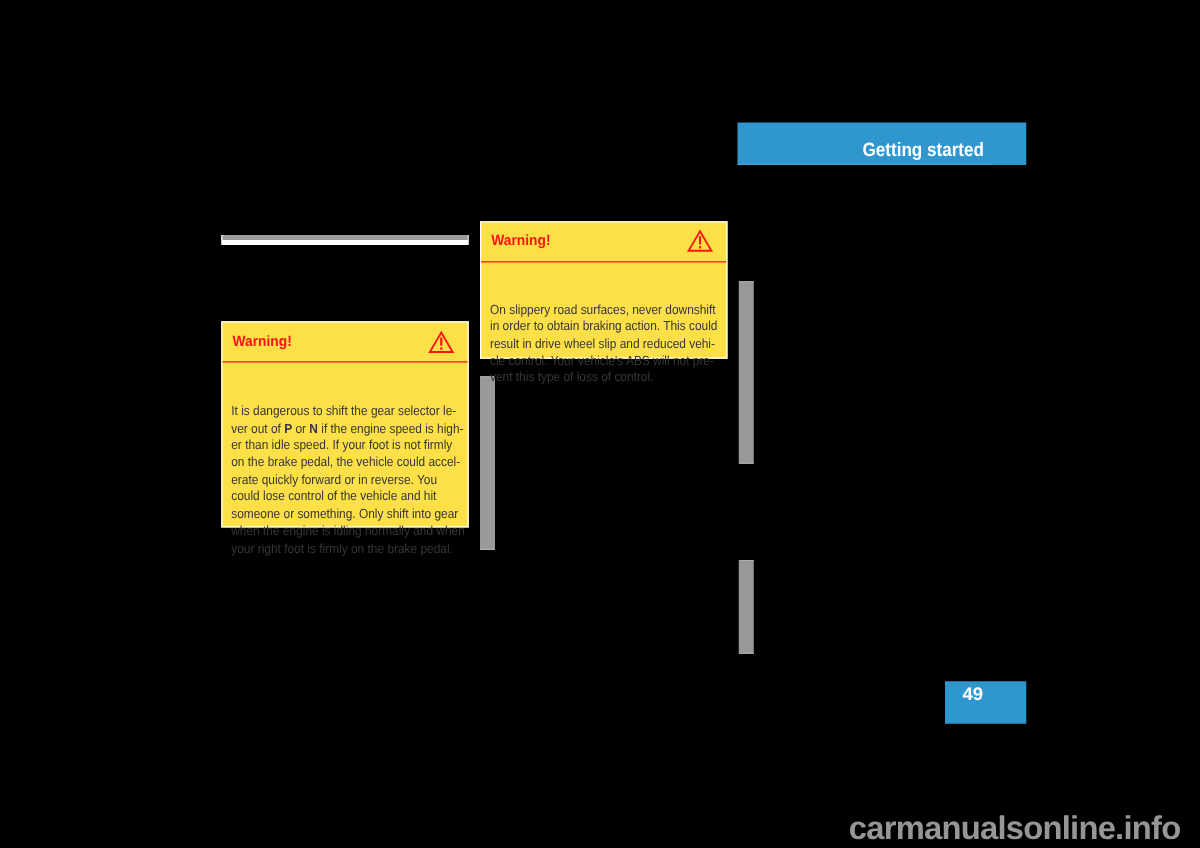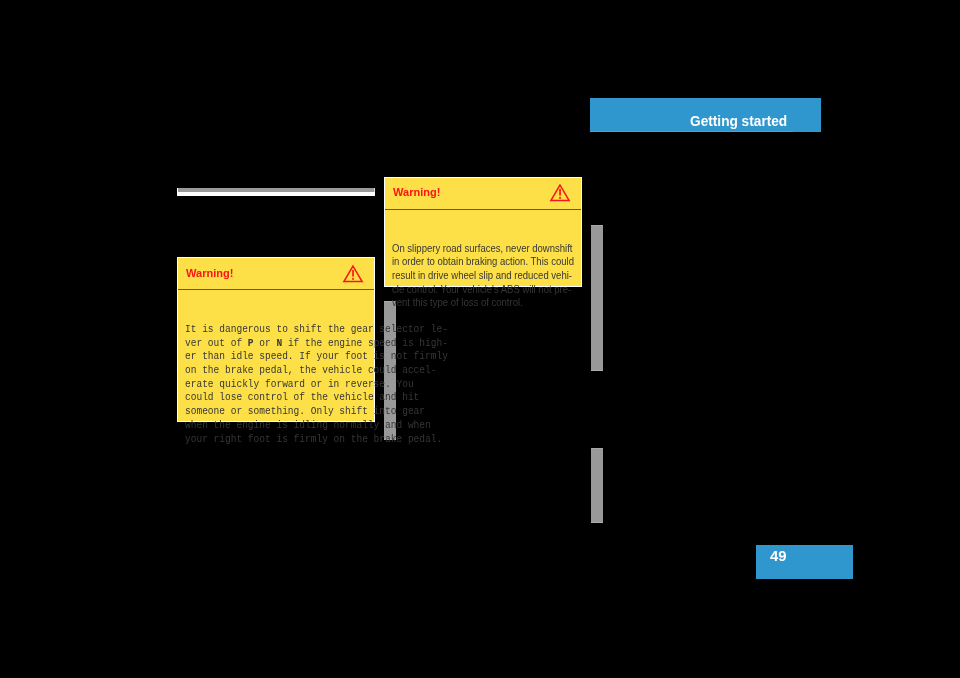--- a/index.html
+++ b/index.html
@@ -54,21 +54,20 @@
   }
 
   
   .page-number {
     position: absolute;
     left: 756px;
     top: 545px;
     width: 65px;
     height: 34px;
     background: #2f97cd;
-    padding-left: 32px;
   }
   .page-number .pn-text {
     position: absolute;
     left: 13.5px;
     top: 2.5px;
     font-size: 14.6px;
     font-weight: bold;
     color: #ffffff;
     transform: scaleX(1.02);
     transform-origin: left top;
@@ -197,21 +196,21 @@
       <div class="warning-title">Warning!</div>
       <span class="warning-icon">
         <svg viewBox="0 0 20 18" width="22" height="19.5" shape-rendering="geometricPrecision">
           <path d="M10 1.9 L18.45 16.25 L1.55 16.25 Z" fill="none" stroke="#fb1414" stroke-width="1.35" stroke-linejoin="miter" stroke-miterlimit="4"></path>
           <rect x="9.25" y="5.5" width="1.55" height="6.1" fill="#fb1414"></rect>
           <rect x="9.25" y="12.8" width="1.55" height="1.75" fill="#fb1414"></rect>
         </svg>
       </span>
     </div>
     <div class="warning-sep" style="top:30.5px;"></div>
-    <div class="warning-body" style="top:37px;font-family:Liberation Mono, monospace;">
+    <div class="warning-body" style="top:37px;">
         <div class="txtline">It is dangerous to shift the gear selector le-</div>
         <div class="txtline">ver out of <b>P</b> or <b>N</b> if the engine speed is high-</div>
         <div class="txtline">er than idle speed. If your foot is not firmly</div>
         <div class="txtline">on the brake pedal, the vehicle could accel-</div>
         <div class="txtline">erate quickly forward or in reverse. You</div>
         <div class="txtline">could lose control of the vehicle and hit</div>
         <div class="txtline">someone or something. Only shift into gear</div>
         <div class="txtline">when the engine is idling normally and when</div>
         <div class="txtline">your right foot is firmly on the brake pedal.</div>
       </div>
@@ -235,14 +234,15 @@
         <div class="txtline">result in drive wheel slip and reduced vehi-</div>
         <div class="txtline">cle control. Your vehicle's ABS will not pre-</div>
         <div class="txtline">vent this type of loss of control.</div>
       </div>
   </div>
 
   <div class="page-number">
     <div class="pn-text">49</div>
   </div>
 
+  <div class="watermark">carmanualsonline.info</div>
 
 </div>
 
 </body></html>

